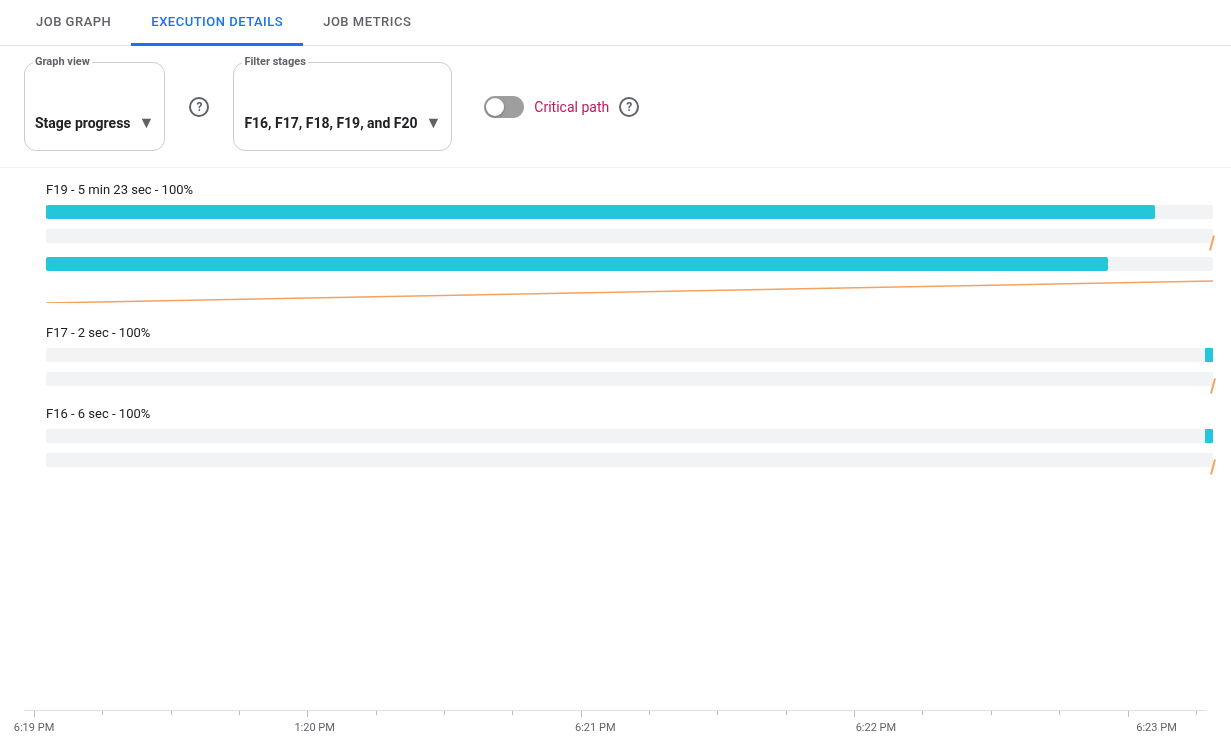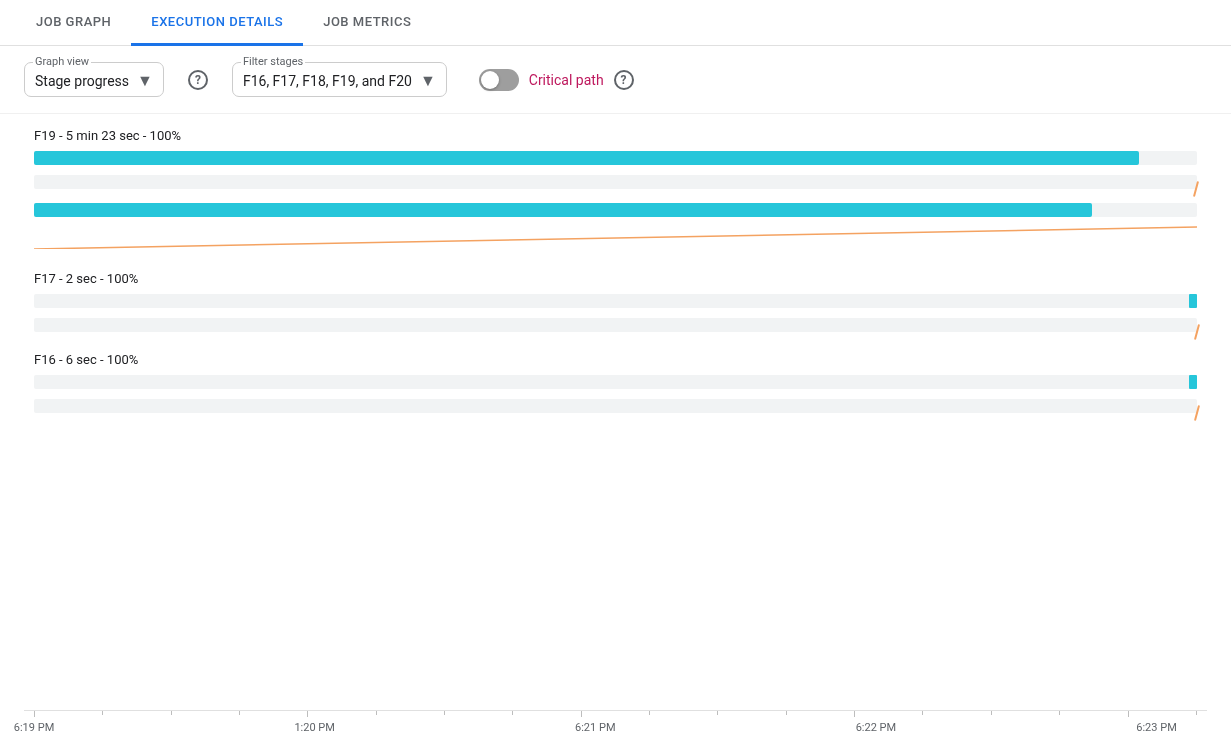--- a/index.html
+++ b/index.html
@@ -33,38 +33,40 @@
       align-items: center;
       padding: 16px 24px;
       gap: 24px;
       border-bottom: 1px solid #f0f0f0;
     }
     .control-group {
       display: flex;
       flex-direction: column;
       position: relative;
       border: 1px solid #ccc;
-      border-radius: 7px;
-      padding: 4px 10px 6px;
+      border-radius: 12px;
+      padding: 4px 10px 18px;
+      font-weight: bold;
     }
     .control-label {
       font-size: 11px;
       color: #5f6368;
       margin-bottom: 2px;
       background: #fff;
       position: absolute;
       top: -8px;
       left: 8px;
       padding: 0 2px;
     }
     .control-select {
       display: flex;
       align-items: center;
       gap: 8px;
       padding-top: 4px;
+      margin-top: 42px;
     }
     .select-value {
       font-size: 14px;
       color: #202124;
     }
     .dropdown-arrow {
       color: #5f6368;
       font-size: 16px;
     }
     .help-icon {
@@ -106,22 +108,23 @@
       left: 2px;
       box-shadow: 0 1px 3px rgba(0,0,0,0.3);
     }
     .critical-path-label {
       font-size: 14px;
       color: #be185d;
     }
 
     
     .chart-area {
-      padding: 0 24px;
+      padding: 0 8px;
       flex: 1;
+      margin-left: 28px;
     }
 
     
     .stage-row {
       margin-bottom: 0;
     }
     .stage-label {
       font-size: 13px;
       color: #202124;
       padding: 10px 0 4px 0;

